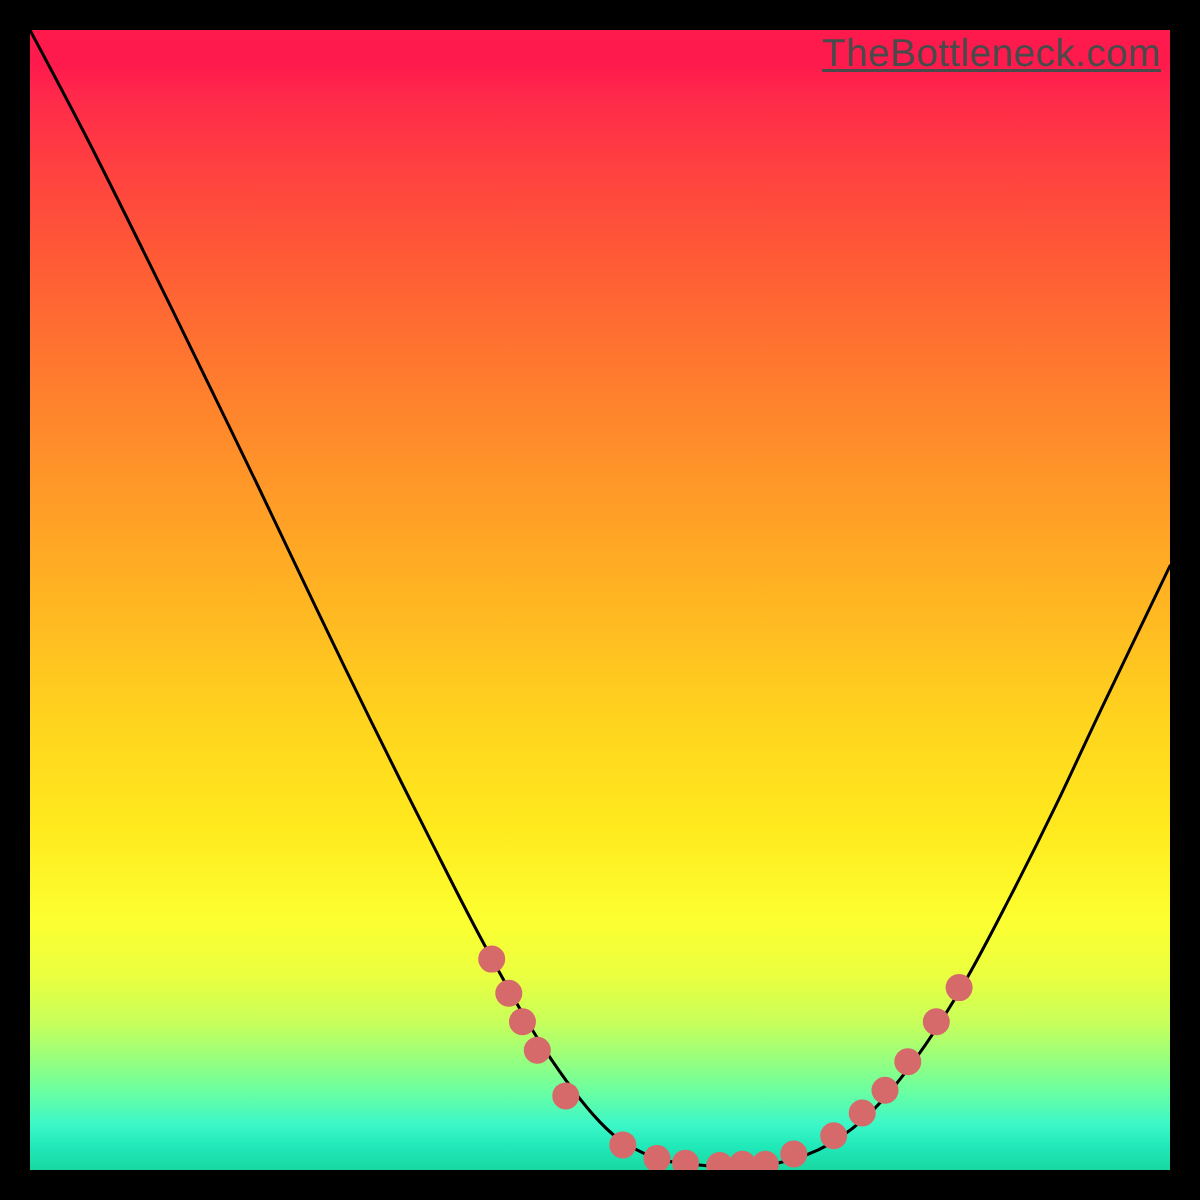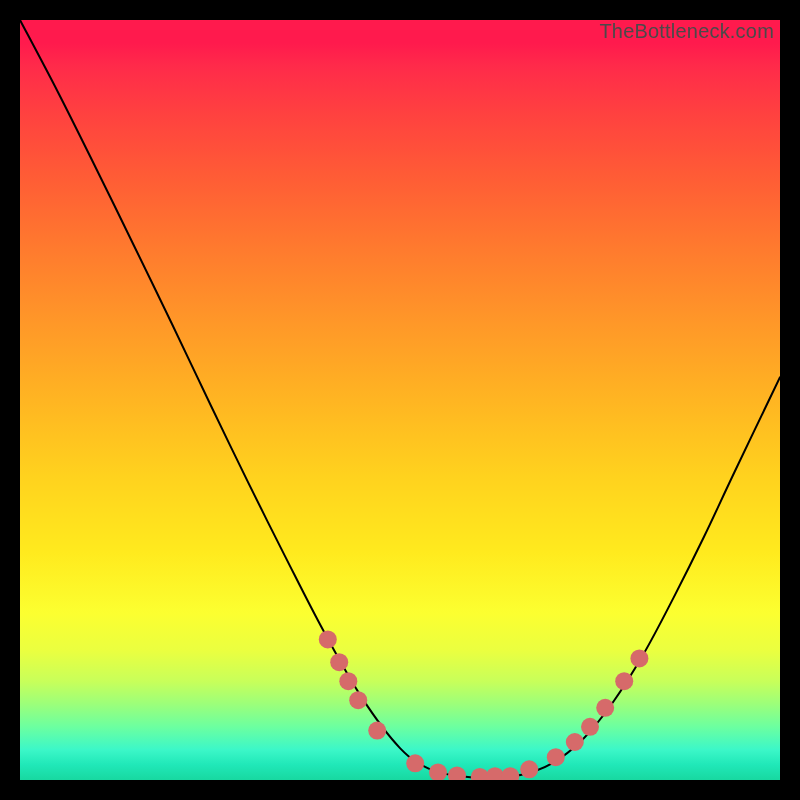--- a/index.html
+++ b/index.html
@@ -36,24 +36,25 @@
       #3cf7c8 96%,
       #20e8b8 98%,
       #18d8a0 100%
     );
   }
   .watermark {
     position: absolute;
     top: 0px;
     right: 6px;
     color: #4a4a4a;
-    font-size: 20px;
+    font-size: 26px;
     font-weight: 500;
     letter-spacing: 0.2px;
     user-select: none;
+    text-decoration: underline;
   }
   svg.plot {
     position: absolute;
     left: 0;
     top: 0;
     width: 760px;
     height: 760px;
   }
   .curve {
     fill: none;

